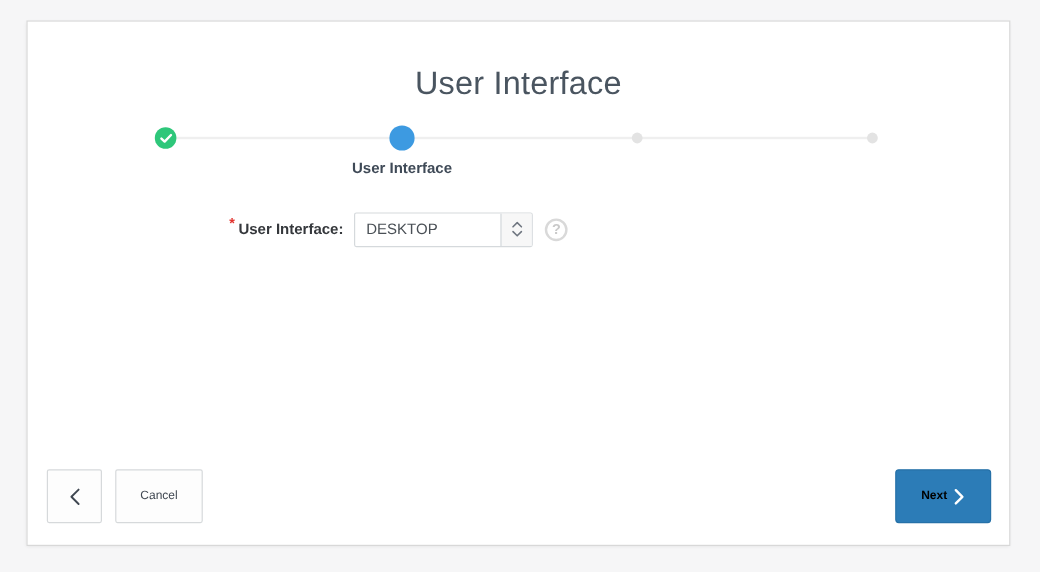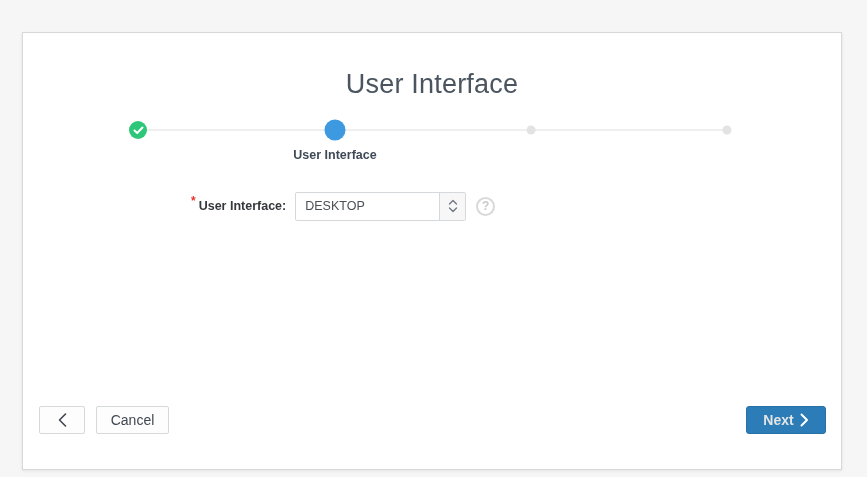--- a/index.html
+++ b/index.html
@@ -5,21 +5,21 @@
   * { margin: 0; padding: 0; box-sizing: border-box; }
   html, body {
     width: 867px; height: 477px;
     background: #f6f6f7;
     font-family: "Liberation Sans", sans-serif;
     overflow: hidden;
     position: relative;
   }
   .card {
     position: absolute;
-    left: 22px; top: 32px;
+    left: 22px; top: 17px;
     width: 820px; height: 438px;
     background: #ffffff;
     border: 1px solid #d8d8d8;
     box-shadow: 0 1px 3px rgba(0,0,0,0.08);
   }
   .page-title {
     position: absolute;
     top: 36px; left: 0; right: 0;
     text-align: center;
     font-size: 27px;
@@ -77,21 +77,21 @@
     position: relative; top: -5px;
     margin-right: 3px;
   }
   .field-label {
     font-size: 12.5px;
     color: #35383c;
     margin-right: 9px;
     font-weight: bold;
   }
   .select-box {
-    width: 171px; height: 29px;
+    width: 149px; height: 29px;
     border: 1px solid #d5d9dc;
     border-radius: 2px;
     background: #ffffff;
     display: flex;
     align-items: stretch;
     cursor: pointer;
   }
   .select-value {
     flex: 1;
     display: flex; align-items: center;
@@ -113,37 +113,37 @@
     display: flex; align-items: center; justify-content: center;
     font-size: 12px;
     font-weight: bold;
     color: #c9c9c9;
     background: #ffffff;
   }
   
   .btn {
     position: absolute;
     top: 373px;
-    height: 28px;
+    height: 45px;
     background: #fdfdfd;
     border: 1px solid #d6d9db;
     border-radius: 2px;
     display: flex; align-items: center; justify-content: center;
-    font-size: 14px;
+    font-size: 10px;
     color: #404852;
     cursor: pointer;
   }
   .btn-back { left: 16px; width: 46px; }
   .btn-cancel { left: 73px; width: 73px; }
   .btn-next {
     left: 723px; width: 80px;
     background: #2c7cb7;
     border: 1px solid #2671a8;
     border-radius: 3px;
-    color: #e5e5e5;
+    color: #000000;
     font-weight: bold;
     gap: 6px;
   }
   .icon { display: flex; align-items: center; justify-content: center; }
 </style>
 </head>
 <body>
 
 <div class="card">
 

